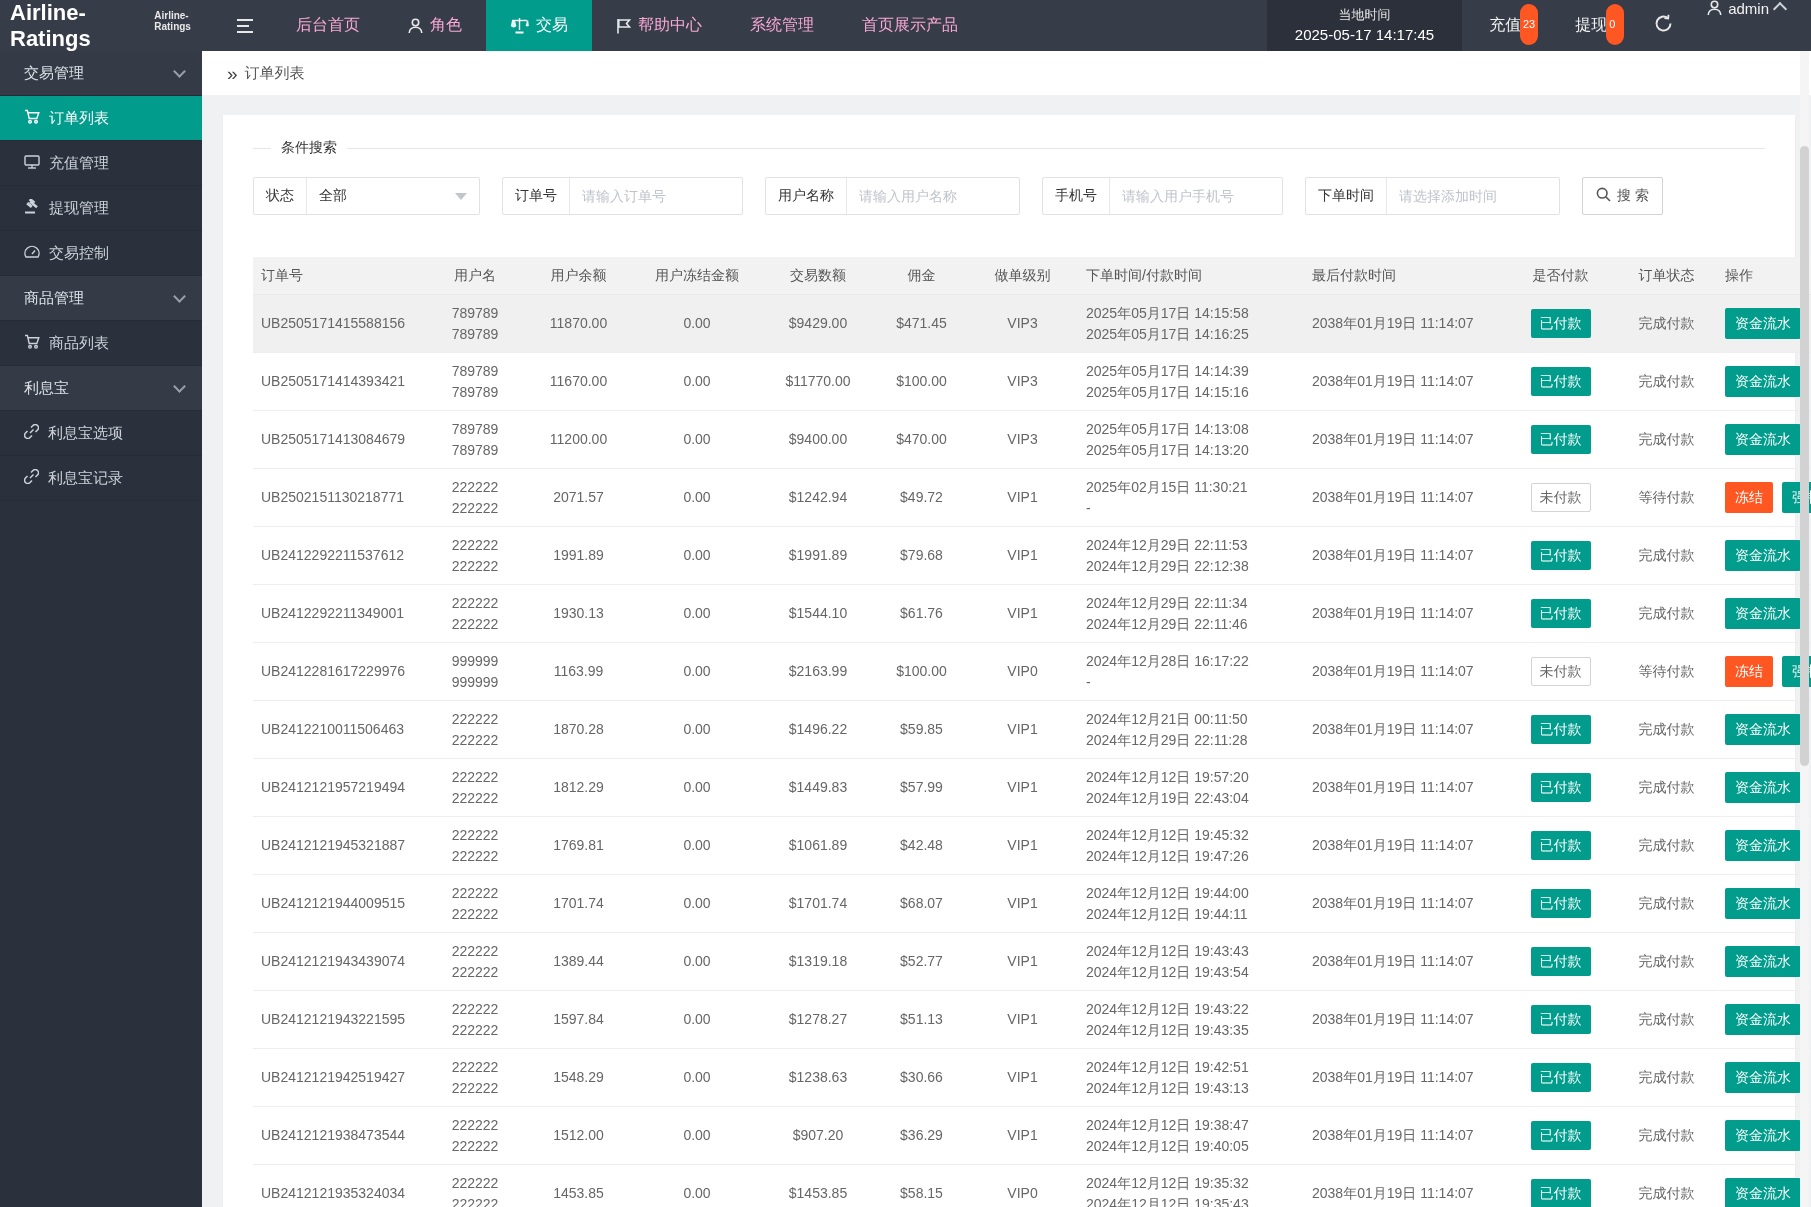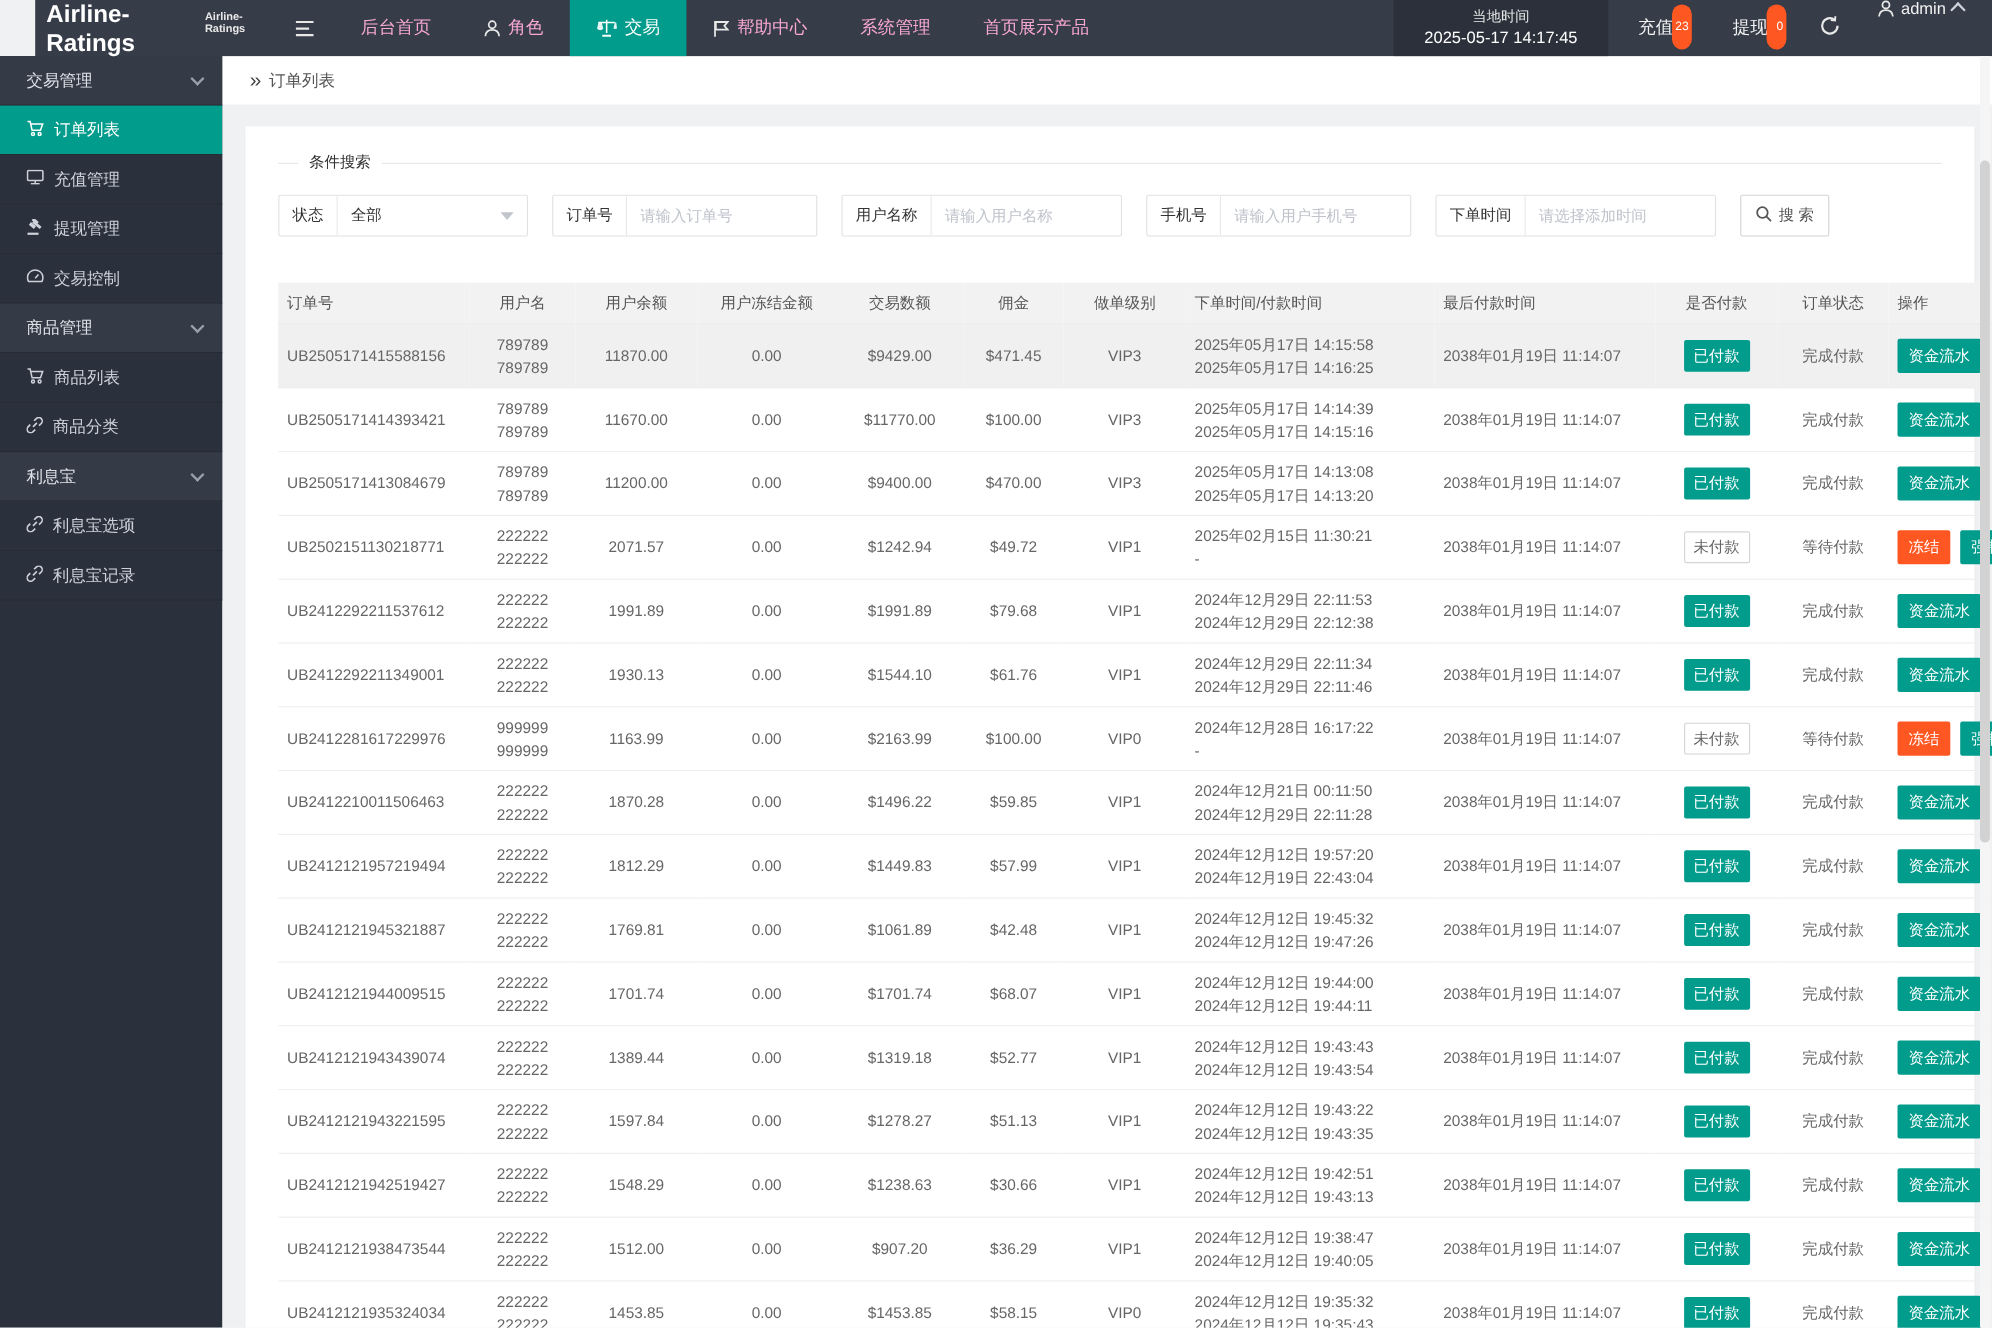--- a/index.html
+++ b/index.html
@@ -2,34 +2,34 @@
 <html><head>
 <meta charset="utf-8">
 <style>
   html,body{margin:0;padding:0;}
   body{
     width:1811px;height:1207px;overflow:hidden;position:relative;
     font-family:"Liberation Sans","DejaVu Sans",sans-serif;
     background:#eff1f3;color:#666;
   }
   
-  .navbar{position:absolute;top:0;left:0;right:0;height:51px;background:#363c48;display:flex;align-items:stretch;color:#f2f2f2;z-index:20;margin-left:32px;}
+  .navbar{position:absolute;top:0;left:0;right:0;height:51px;background:#363c48;display:flex;align-items:stretch;color:#f2f2f2;z-index:20;}
   .logo{display:flex;align-items:center;padding-left:10px;width:218px;box-sizing:border-box;}
   .logo-main{font-size:22px;font-weight:bold;color:#fff;letter-spacing:0;}
   .logo-sup{font-size:10px;color:#e8e8e8;margin-left:4px;align-self:flex-start;margin-top:10px;font-weight:bold;}
   .nav-item{display:flex;align-items:center;padding:0 24px;font-size:16px;color:#f9a8d4;cursor:pointer;gap:7px;}
   .nav-item.active{background:#019c8c;color:#fff;}
   .nav-item svg{display:block;}
   .nav-burger{padding:0 18px;}
   .nav-spacer{flex:1;}
   .time-box{background:#2b303b;display:flex;flex-direction:column;justify-content:center;align-items:center;padding:0 28px;line-height:1.5;}
   .time-label{font-size:13px;color:#e8e8e8;}
   .time-value{font-size:15px;color:#fff;}
   .nav-badge-item{position:relative;display:flex;align-items:center;padding:0 27px;font-size:16px;cursor:pointer;}
-  .badge{position:absolute;top:4px;right:10px;min-width:12px;height:17px;padding:12px 3px;background:#ff5722;border-radius:9px;color:#fff;font-size:11px;line-height:17px;text-align:right;}
+  .badge{position:absolute;top:4px;right:10px;min-width:12px;height:17px;padding:12px 3px;background:#ff5722;border-radius:9px;color:#fff;font-size:11px;line-height:17px;text-align:left;}
   .nav-refresh{display:flex;align-items:center;padding:0 20px;cursor:pointer;}
   .nav-user{display:flex;gap:6px;padding:0 26px 0 14px;font-size:15px;cursor:pointer;}
   .caret-up{width:8px;height:8px;border-left:2px solid #cfd3d9;border-top:2px solid #cfd3d9;transform:rotate(45deg);margin-top:4px;}
   
   .sidebar{position:absolute;top:51px;left:0;bottom:0;width:202px;background:#2b313c;z-index:10;}
   .side-row{height:45px;display:flex;align-items:center;padding:0 18px 0 24px;box-sizing:border-box;font-size:15px;color:#cdd2da;cursor:pointer;border-bottom:1px solid #262b35;}
   .side-group{background:#343b47;color:#dde1e7;}
   .side-group .grow{flex:1;}
   .caret-down{width:7px;height:7px;border-right:2px solid #9aa0ab;border-bottom:2px solid #9aa0ab;transform:rotate(45deg);margin-bottom:3px;}
   .side-item{background:#2b313c;gap:9px;}
@@ -217,30 +217,20 @@
   <div class="side-row side-item">
     <span>
       <svg width="16" height="15" viewBox="0 0 16 15" fill="none" stroke="#cdd2da" stroke-width="1.4">
           <path d="M1 1.5 H3.4 L5.2 9.5 H12.8 L14.8 3.8 H4"></path>
           <circle cx="6" cy="12.8" r="1.3"></circle>
           <circle cx="12" cy="12.8" r="1.3"></circle>
         </svg>
     </span>
     <span>商品列表</span>
   </div>
-  <div class="side-row side-item">
-    <span>
-      <svg width="15" height="15" viewBox="0 0 15 15" fill="none" stroke="#cdd2da" stroke-width="1.5">
-          <path d="M6 9 L9.5 5.5"></path>
-          <path d="M7 3.5 L9 1.5 A2.4 2.4 0 0 1 13.5 6 L11.5 8"></path>
-          <path d="M8 11.5 L6 13.5 A2.4 2.4 0 0 1 1.5 9 L3.5 7"></path>
-        </svg>
-    </span>
-    <span>商品分类</span>
-  </div>
   <div class="side-row side-group">
     <span>利息宝</span>
     <span class="grow"></span>
       <span class="caret-down"></span>
   </div>
   <div class="side-row side-item">
     <span>
       <svg width="15" height="15" viewBox="0 0 15 15" fill="none" stroke="#cdd2da" stroke-width="1.5">
           <path d="M6 9 L9.5 5.5"></path>
           <path d="M7 3.5 L9 1.5 A2.4 2.4 0 0 1 13.5 6 L11.5 8"></path>

